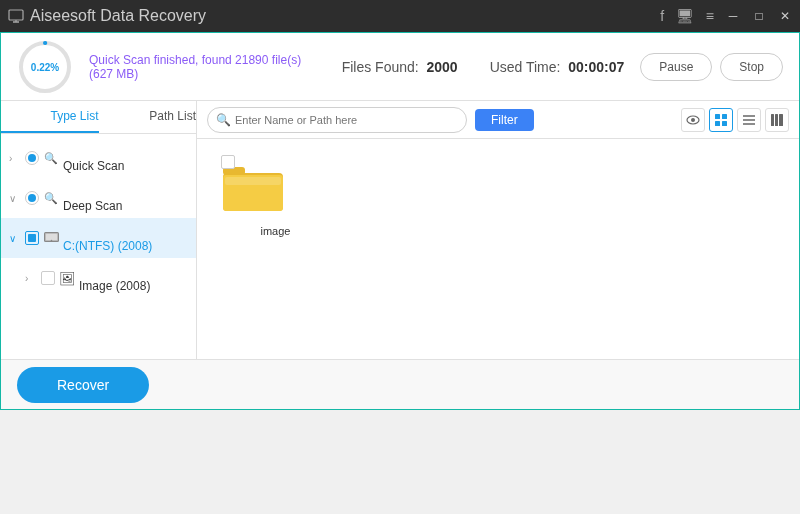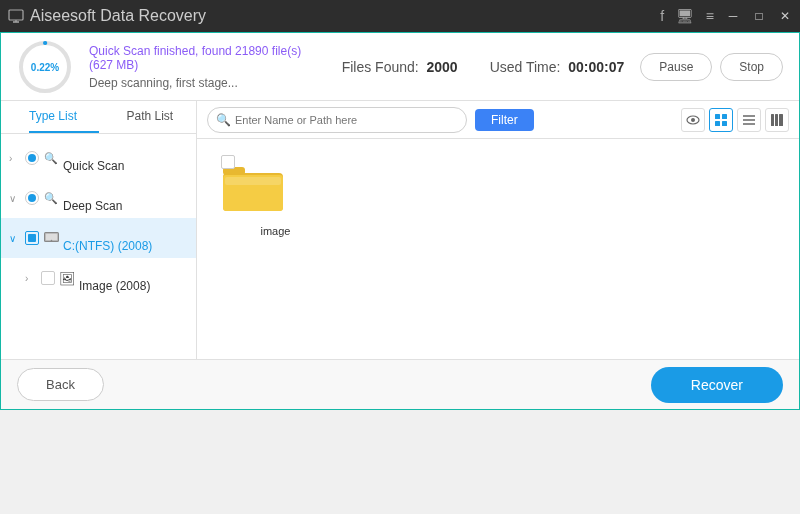--- a/index.html
+++ b/index.html
@@ -163,27 +163,26 @@
     }
 
     
     .tabs {
       display: flex;
       border-bottom: 1px solid #e0e0e0;
       background: #fff;
     }
     .tab {
       flex: 1;
-      text-align: left;
+      text-align: right;
       padding: 8px 0;
       font-size: 12px;
       cursor: pointer;
       color: #555;
       border-bottom: 2px solid transparent;
-      margin-left: 28px;
     }
     .tab.active {
       color: #1a9be6;
       border-bottom: 2px solid #1a9be6;
       font-weight: 500;
     }
 
     
     .tree-list {
       flex: 1;
@@ -413,21 +412,20 @@
         <circle cx="28" cy="28" r="24" fill="none" stroke="#e0e0e0" stroke-width="4"></circle>
         <circle cx="28" cy="28" r="24" fill="none" stroke="#1a9be6" stroke-width="4" stroke-dasharray="150.8" stroke-dashoffset="150.5" stroke-linecap="round"></circle>
       </svg>
       <div class="progress-text">0.22%</div>
     </div>
 
     <div class="scan-info">
       <div class="scan-info-line1">
         <span>Quick Scan finished, found </span><span>21890</span><span> file(s) (627 MB)</span>
       </div>
-      <div class="scan-info-line2">Deep scanning, first stage...</div>
     </div>
 
     <div class="stats">
       <div class="stat-item">
         <span>Files Found:</span>
         &nbsp;<strong>2000</strong>
       </div>
       <div class="stat-item">
         <span>Used Time:</span>
         &nbsp;<strong>00:00:07</strong>
@@ -556,17 +554,16 @@
             </div>
             <span class="file-item-label">image</span>
           </div>
         </div>
       </div>
 
     </div>
   </div>
 
   <div class="bottom-bar">
-    <button class="btn-back">Back</button>
     <button class="btn-recover">Recover</button>
   </div>
 
 </div>
 
 </body></html>

